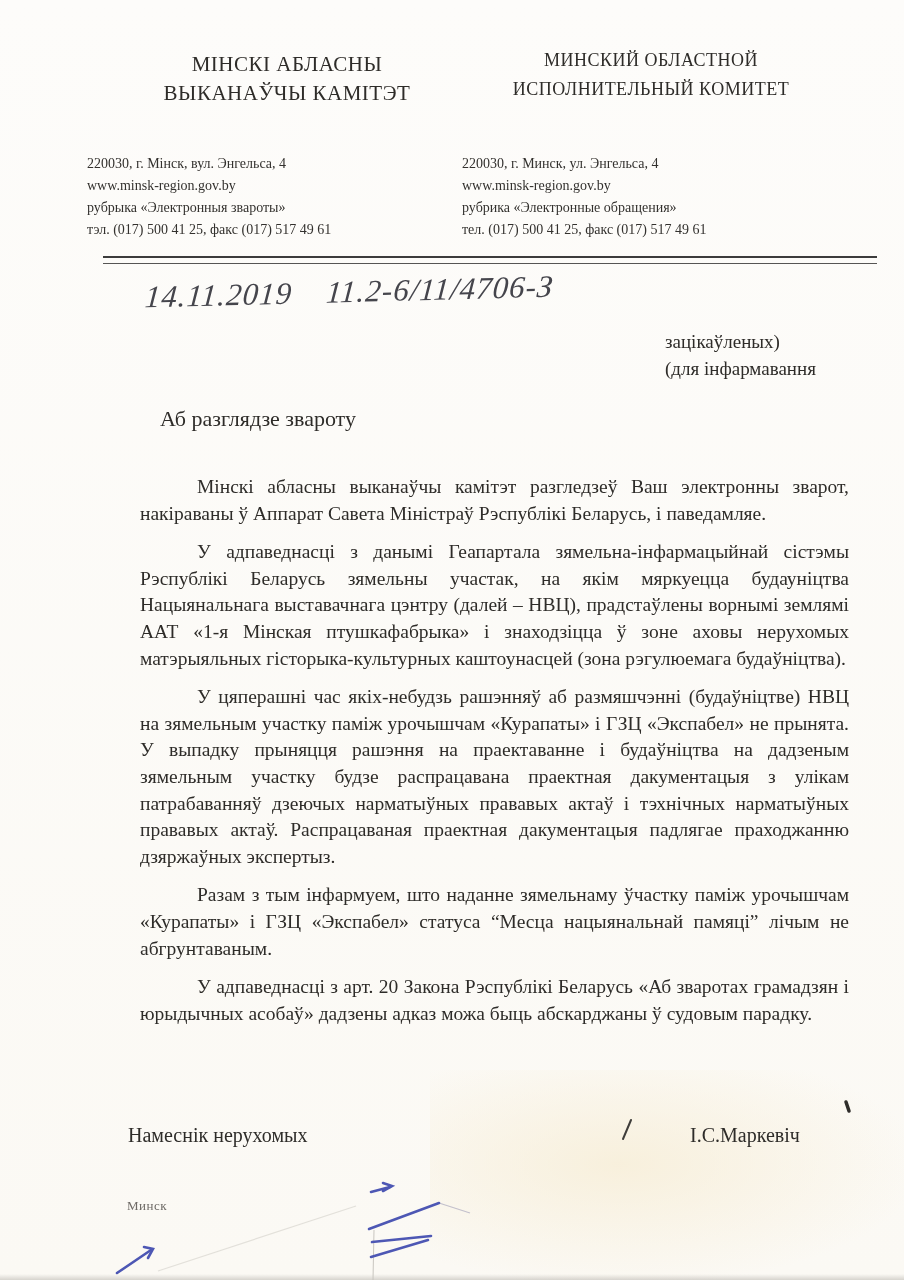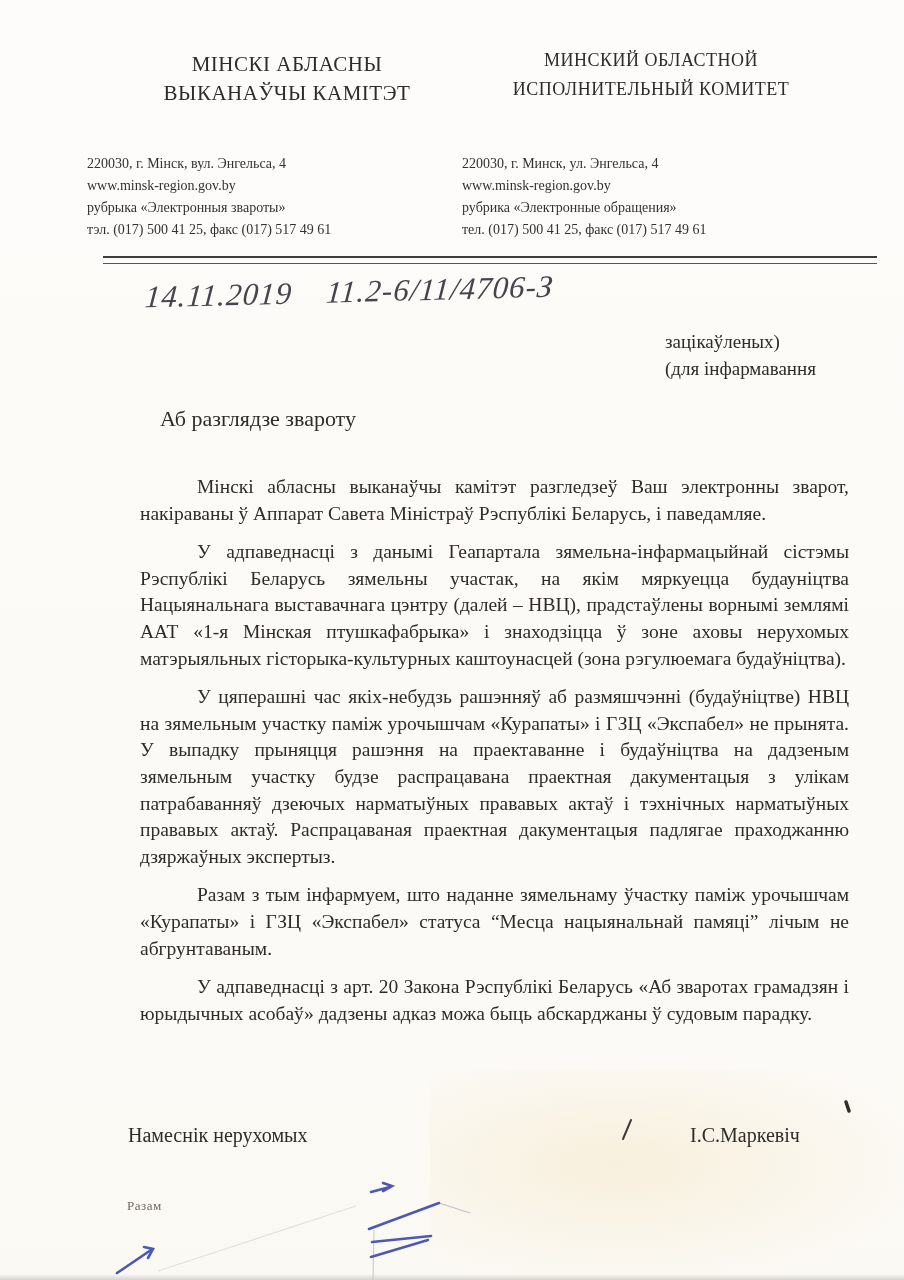--- a/index.html
+++ b/index.html
@@ -93,21 +93,21 @@
     <p>Мінскі абласны выканаўчы камітэт разгледзеў Ваш электронны зварот, накіраваны ў Аппарат Савета Міністраў Рэспублікі Беларусь, і паведамляе.</p>
     <p>У адпаведнасці з данымі Геапартала зямельна-інфармацыйнай сістэмы Рэспублікі Беларусь зямельны участак, на якім мяркуецца будауніцтва Нацыянальнага выставачнага цэнтру (далей – НВЦ), прадстаўлены ворнымі землямі ААТ «1-я Мінская птушкафабрыка» і знаходзіцца ў зоне аховы нерухомых матэрыяльных гісторыка-культурных каштоунасцей (зона рэгулюемага будаўніцтва).</p>
     <p>У цяперашні час якіх-небудзь рашэнняў аб размяшчэнні (будаўніцтве) НВЦ на зямельным участку паміж урочышчам «Курапаты» і ГЗЦ «Экспабел» не прынята. У выпадку прыняцця рашэння на праектаванне і будаўніцтва на дадзеным зямельным участку будзе распрацавана праектная дакументацыя з улікам патрабаванняў дзеючых нарматыўных прававых актаў і тэхнічных нарматыўных прававых актаў. Распрацаваная праектная дакументацыя падлягае праходжанню дзяржаўных экспертыз.</p>
     <p>Разам з тым інфармуем, што наданне зямельнаму ўчастку паміж урочышчам «Курапаты» і ГЗЦ «Экспабел» статуса “Месца нацыянальнай памяці” лічым не абгрунтаваным.</p>
     <p>У адпаведнасці з арт. 20 Закона Рэспублікі Беларусь «Аб зваротах грамадзян і юрыдычных асобаў» дадзены адказ можа быць абскарджаны ў судовым парадку.</p>
   </div>
 
   <div class="abs sig-pos">Намеснік нерухомых</div>
   <div class="abs sig-name">І.С.Маркевіч</div>
 
-  <div class="abs footer-frag">Разам</div>
+  <div class="abs footer-frag">Минск</div>
 
   <svg class="abs overlay" width="904" height="1280" viewBox="0 0 904 1280">
 
     <path d="M158 1271 L356 1206" stroke="#dcd9d3" stroke-width="1.2" fill="none" opacity="0.8"></path>
     <path d="M374 1230 L373 1280" stroke="#c8c5bf" stroke-width="1" fill="none"></path>
     <path d="M439 1203 L470 1213" stroke="#c3c0cc" stroke-width="1.2" fill="none"></path>
 
     <g stroke="#4d57b4" stroke-width="2.6" stroke-linecap="round" fill="none">
       <path d="M117 1273 L151 1250"></path>
       <path d="M144 1247 L153 1249 L148 1258"></path>

